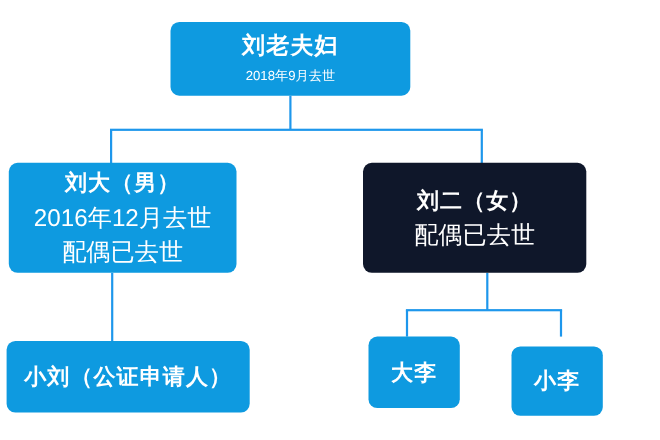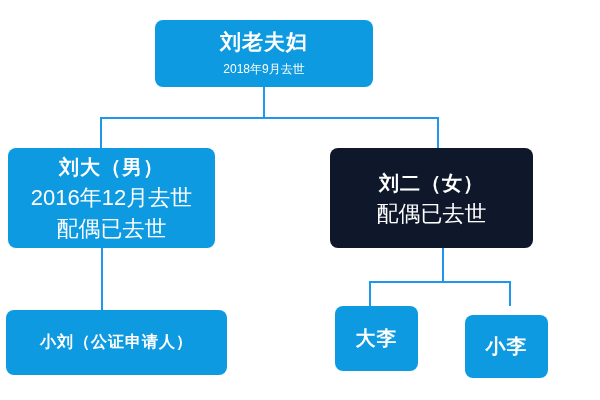--- a/index.html
+++ b/index.html
@@ -28,21 +28,21 @@
   #node-root     { left:155px; top:20px;  width:218px; height:67px; }
   #node-root .title  { font-size:21px; line-height:30px; }
   #node-root .detail { font-size:12px; line-height:24px; }
 
   #node-liu-da   { left:8px;   top:148px; width:207px; height:100px; }
   #node-liu-er   { left:330px; top:148px; width:203px; height:100px; }
   #node-liu-da .title, #node-liu-er .title { font-size:20px; line-height:30px; }
   #node-liu-da .detail, #node-liu-er .detail { font-size:22px; line-height:31px; }
 
   #node-xiao-liu { left:6px;   top:310px; width:221px; height:65px; }
-  #node-xiao-liu .title { font-size:16px; }
+  #node-xiao-liu .title { font-size:20px; }
 
   #node-da-li    { left:335px; top:306px; width:83px;  height:65px; }
   #node-xiao-li  { left:465px; top:315px; width:83px;  height:63px; }
   #node-da-li .title, #node-xiao-li .title { font-size:20px; }
 
   
   #conn-root-stem   { left:263px; top:87px;  width:2px;   height:31px; }
   #conn-top-hline   { left:100px; top:117px; width:339px; height:2px; }
   #conn-left-drop   { left:100px; top:118px; width:2px;   height:31px; }
   #conn-right-drop  { left:437px; top:118px; width:2px;   height:31px; }

